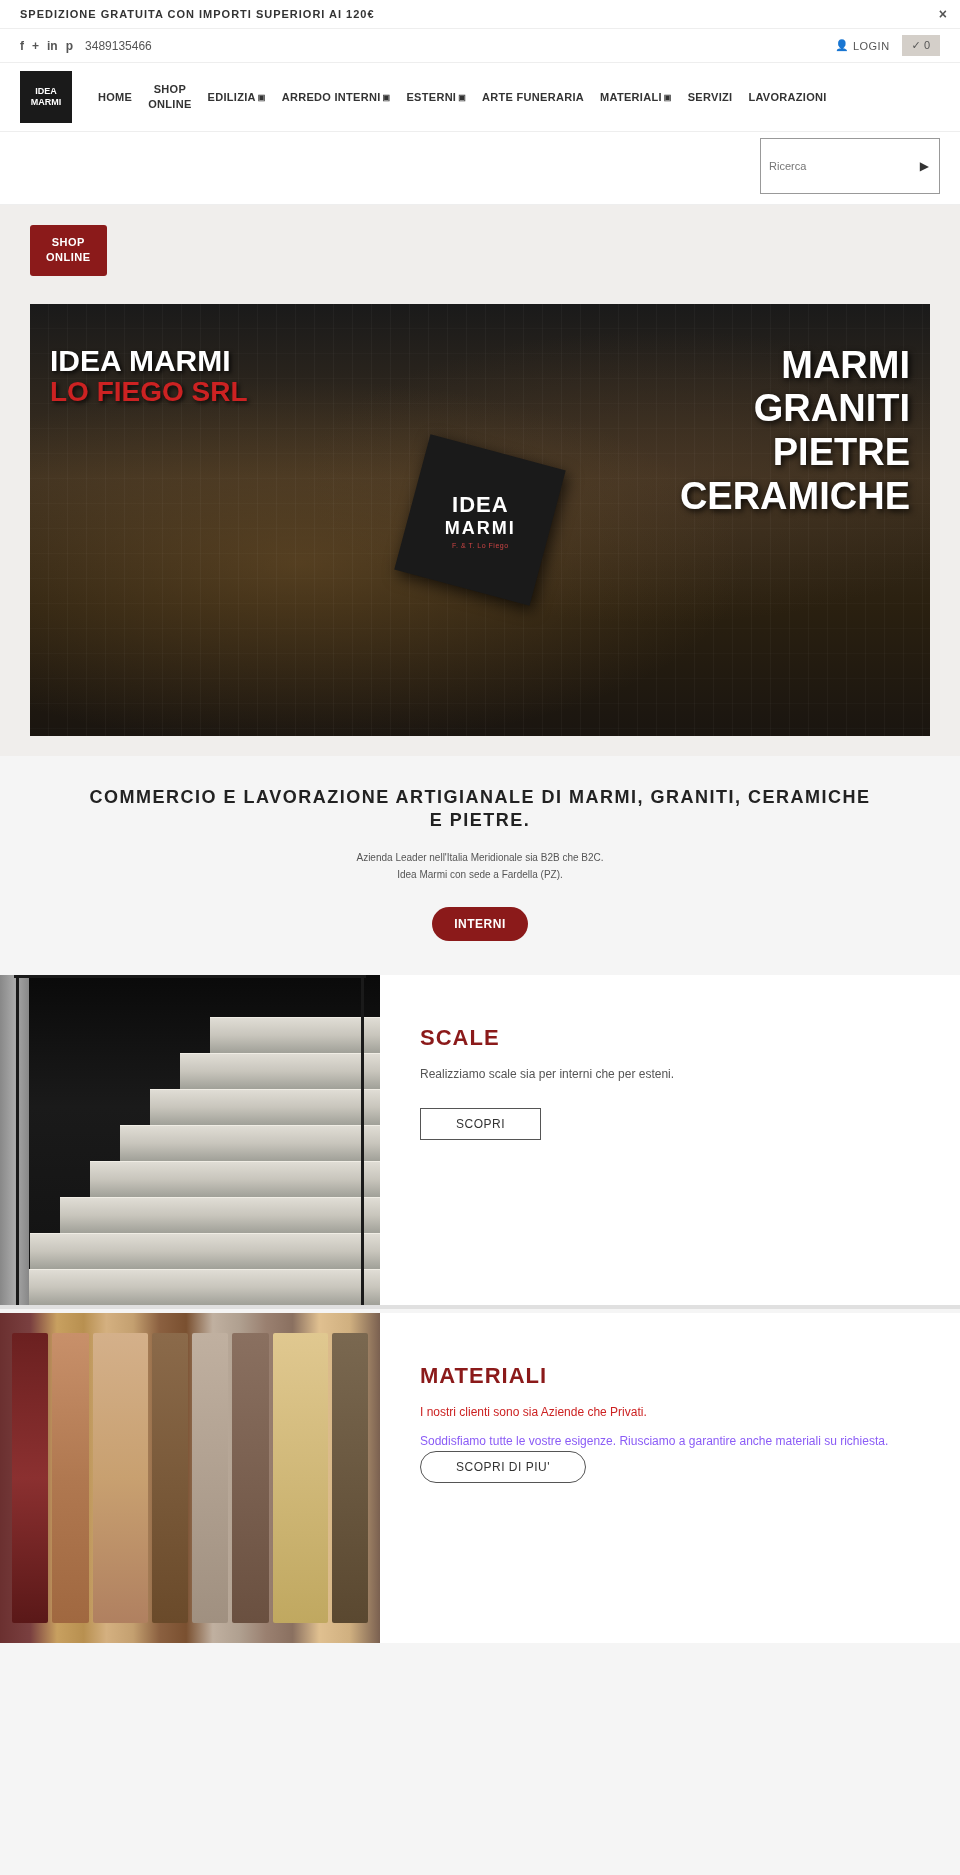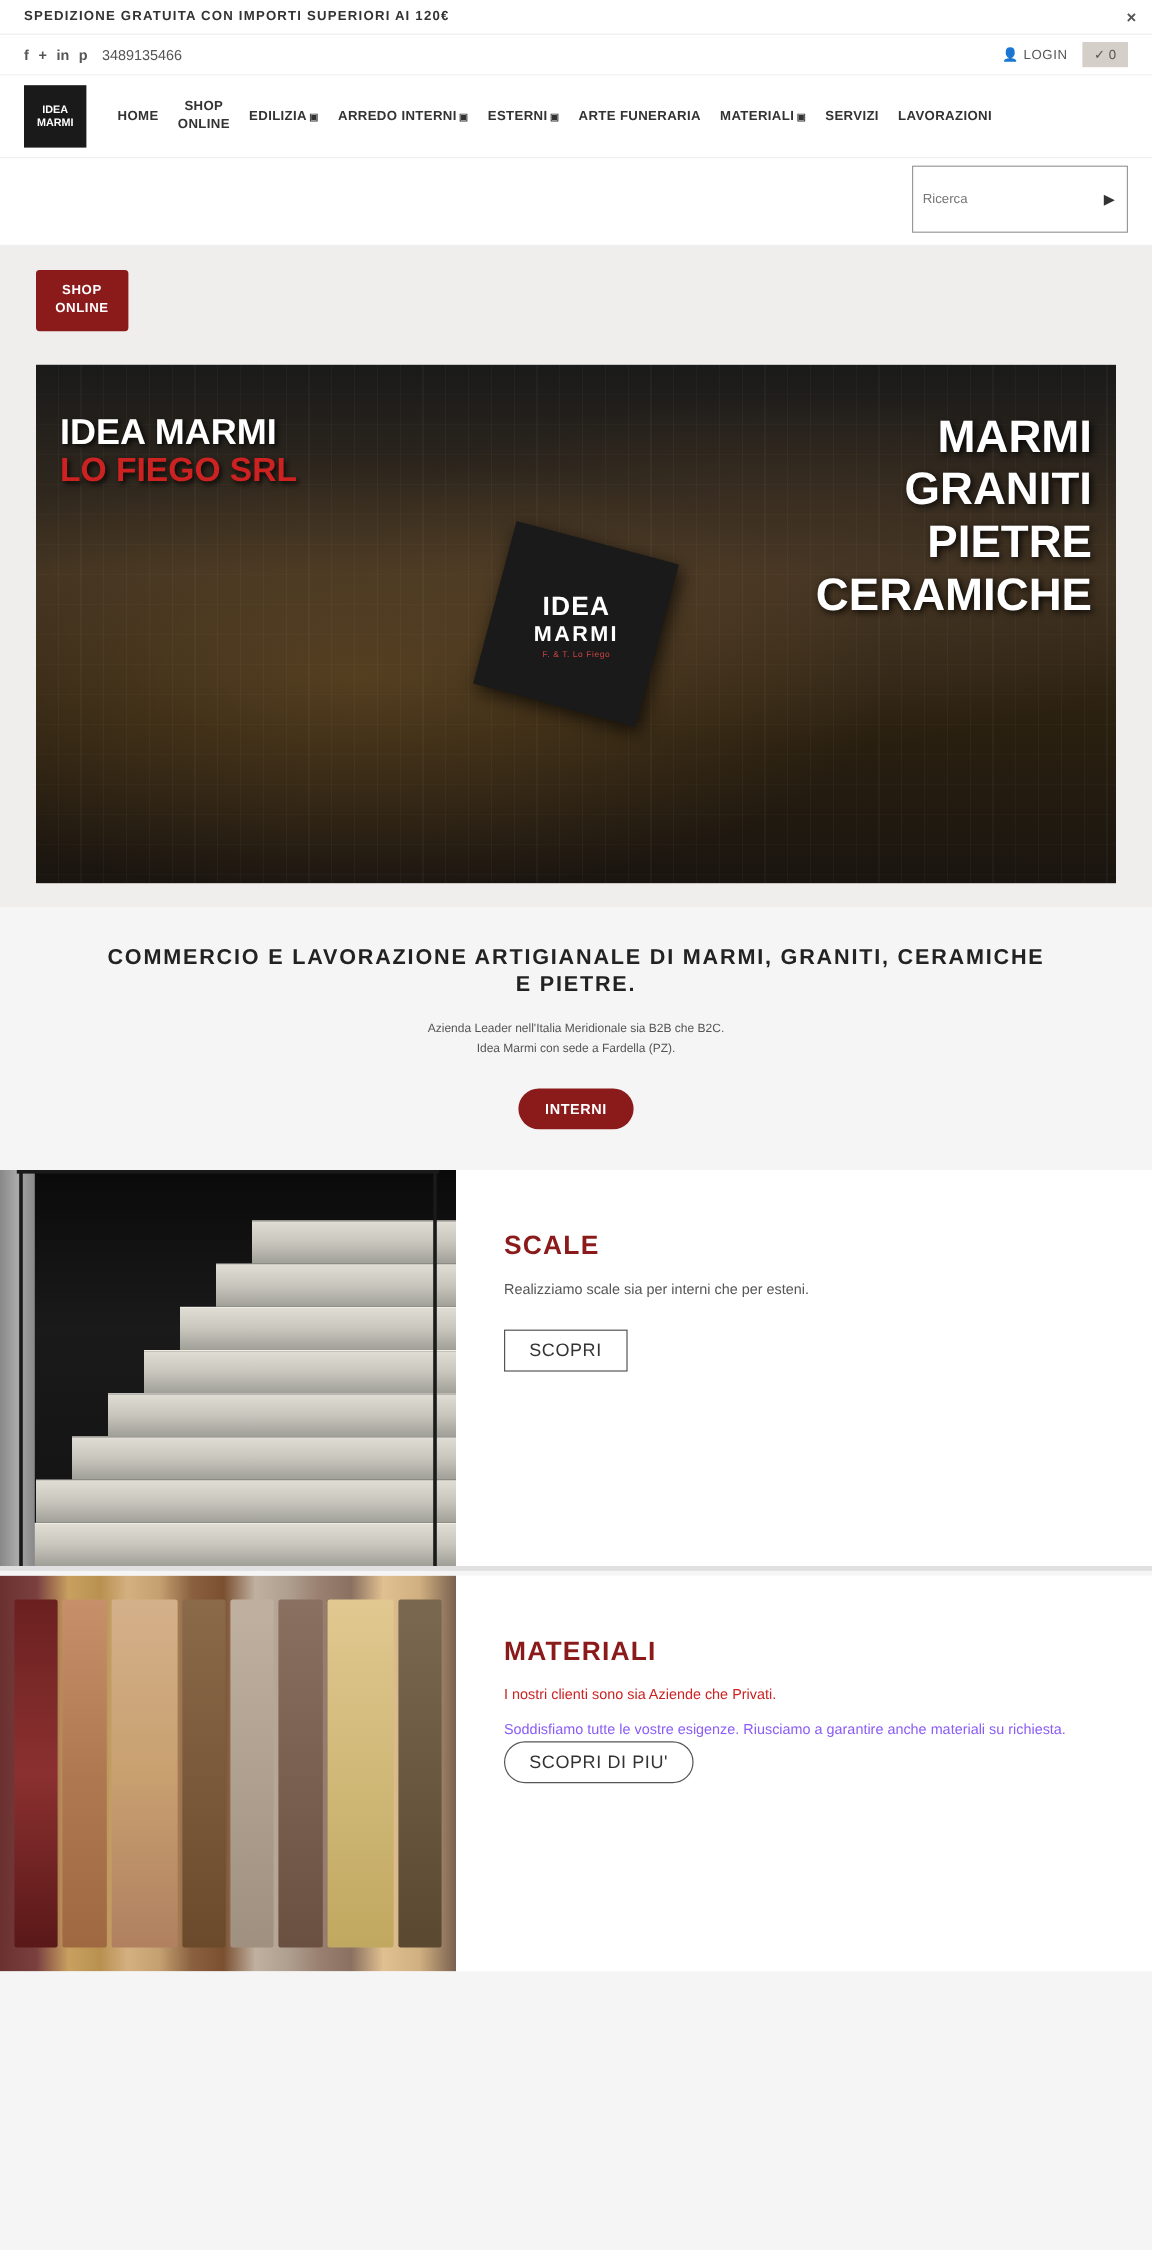--- a/index.html
+++ b/index.html
@@ -375,22 +375,22 @@
     .feature-desc {
       font-size: 12px;
       color: #555;
       line-height: 1.6;
       margin-bottom: 24px;
     }
     .scopri-btn {
       border: 1px solid #555;
       background: transparent;
       color: #333;
-      padding: 8px 20px;
-      font-size: 15px;
+      padding: 8px 35px;
+      font-size: 12px;
       cursor: pointer;
       letter-spacing: 0.5px;
     }
     .scopri-btn.pill {
       border-radius: 20px;
     }
     .feature-desc-colored {
       font-size: 12px;
       color: #cc2222;
       line-height: 1.6;

